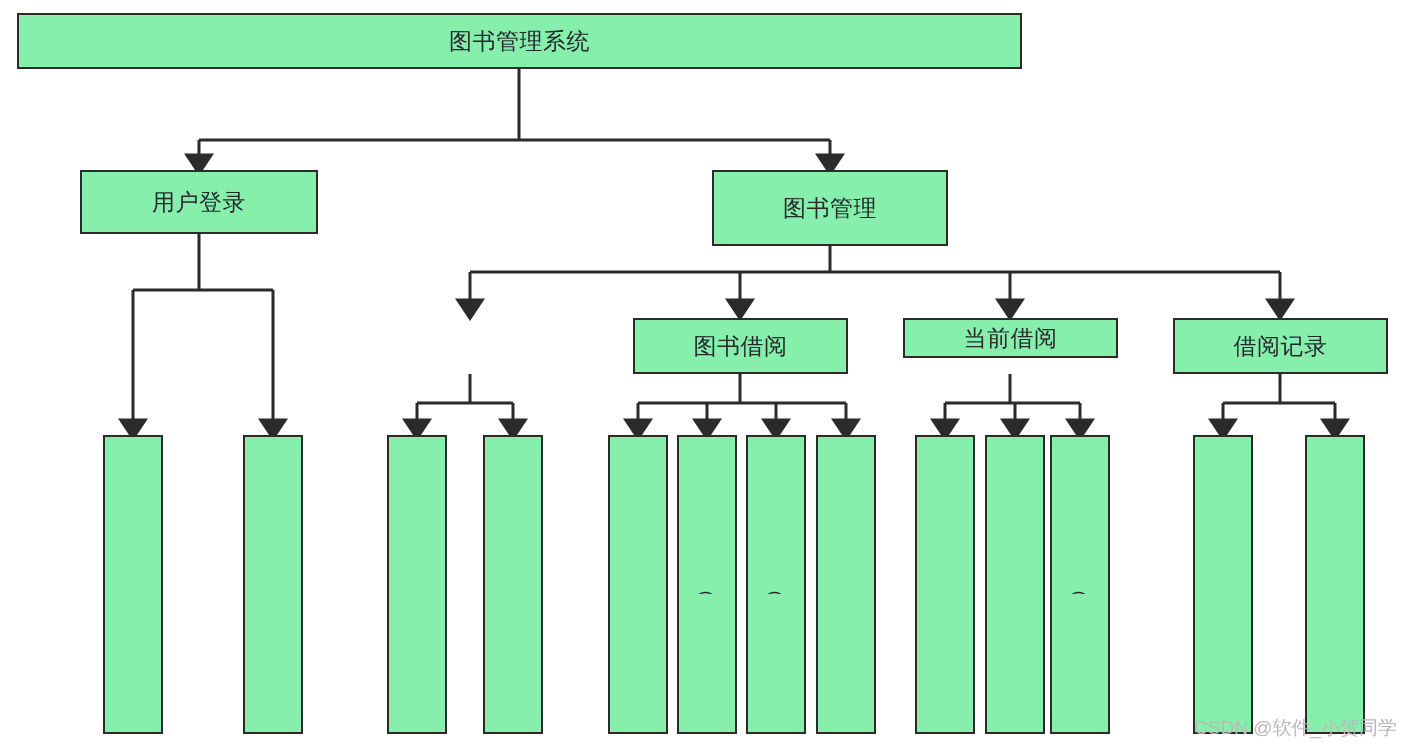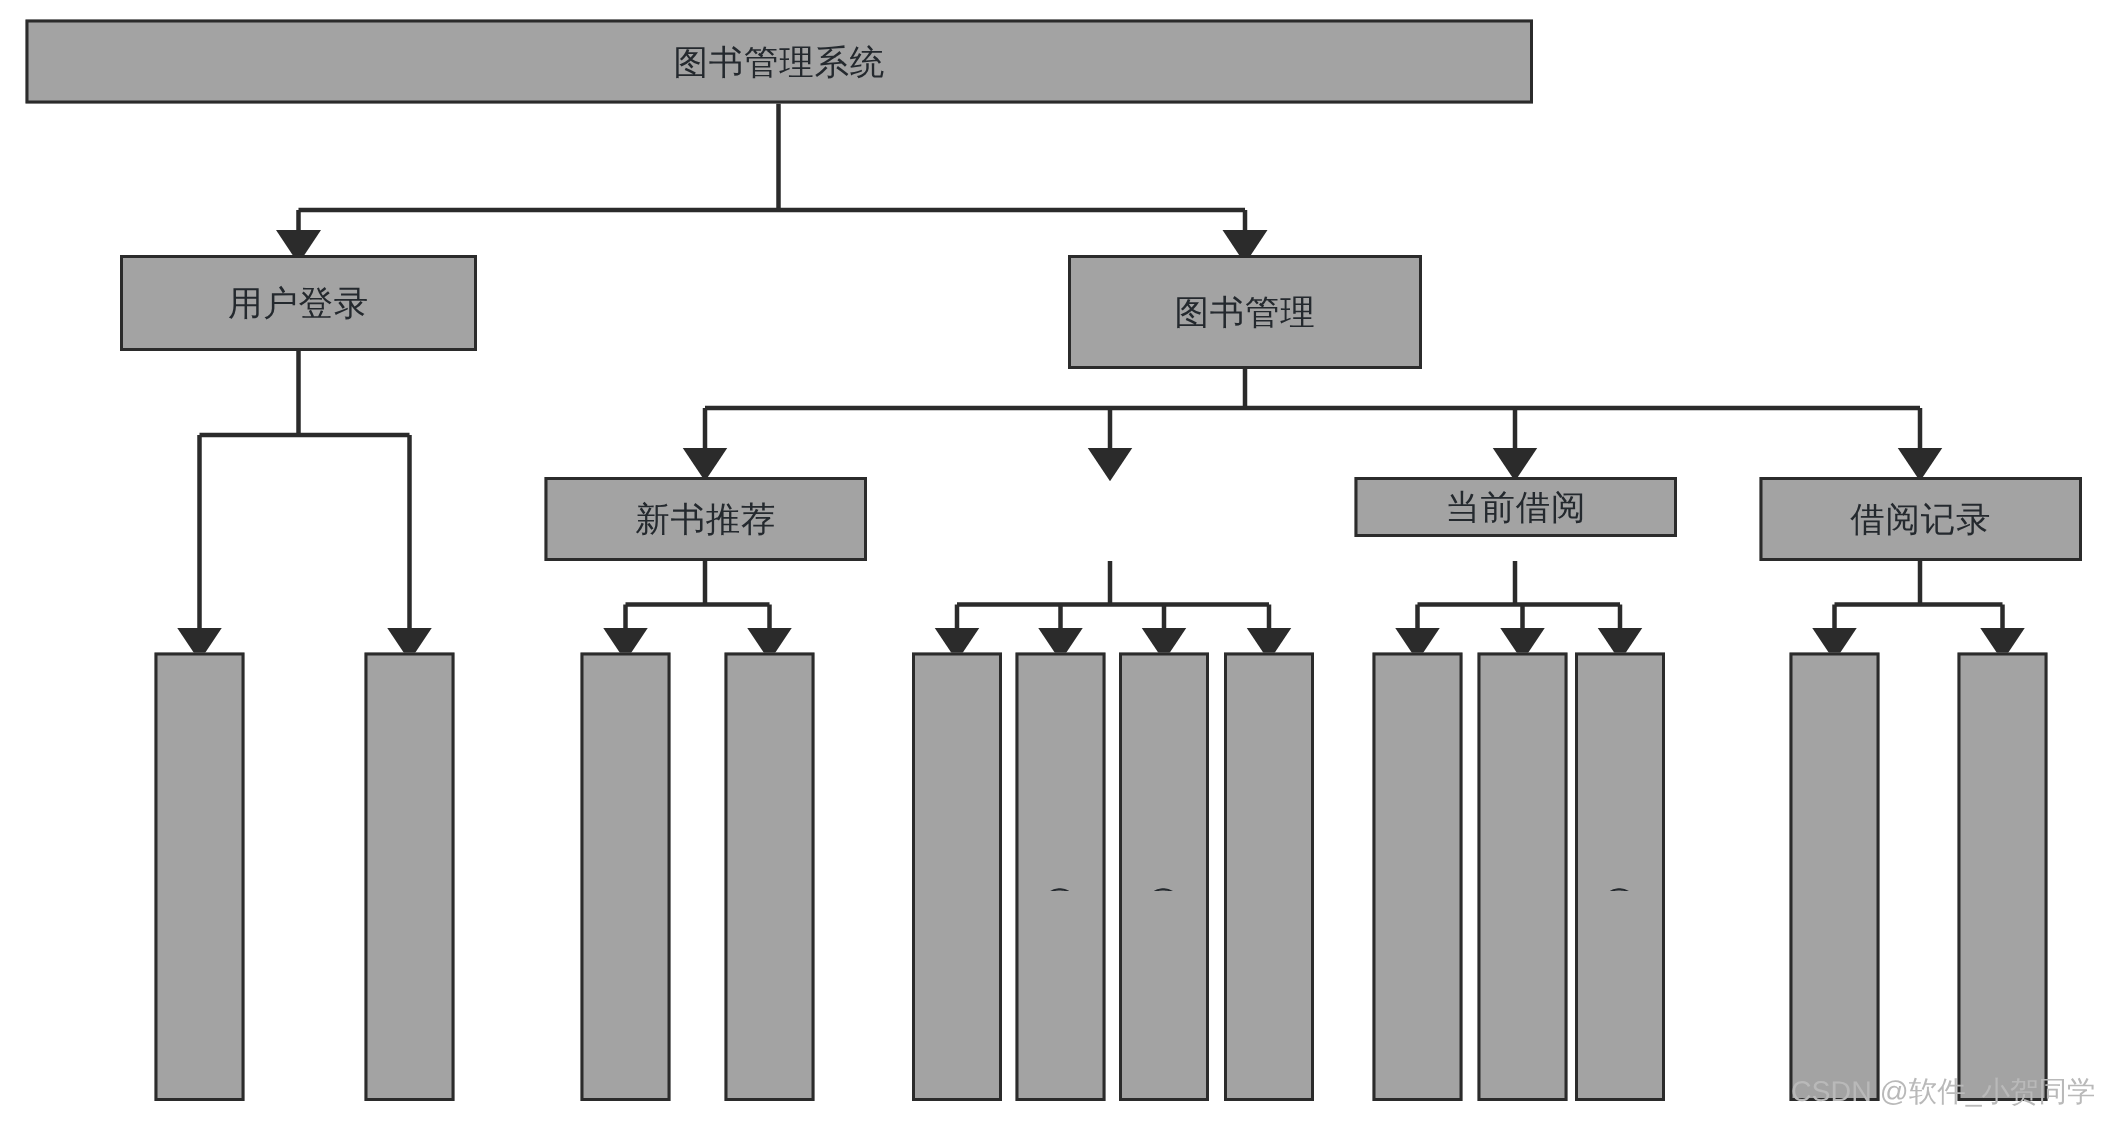--- a/index.html
+++ b/index.html
@@ -24,21 +24,21 @@
     left: 0;
     top: 0;
     width: 1405px;
     height: 747px;
     display: block;
   }
   .node-box {
     position: absolute;
     box-sizing: border-box;
     border: 2px solid #2b2b2b;
-    background: #a3a3a3;
+    background: #86efac;
     display: flex;
     align-items: center;
     justify-content: center;
     color: #24292e;
   }
   .node-label {
     display: block;
     text-align: center;
     line-height: 1.05;
     letter-spacing: 0.5px;
@@ -129,22 +129,22 @@
     <span class="node-label">图书管理系统</span>
   </div>
 
   <div class="node-box node-h" style="left:80px; top:170px; width:238px; height:64px;">
     <span class="node-label">用户登录</span>
   </div>
   <div class="node-box node-h" style="left:712px; top:170px; width:236px; height:76px;">
     <span class="node-label">图书管理</span>
   </div>
 
-  <div class="node-box node-h" style="left:363px; top:318px; width:215px; height:56px;">
-    <span class="node-label">新书推荐</span>
+  <div class="node-box node-h" style="left:633px; top:318px; width:215px; height:56px;">
+    <span class="node-label">图书借阅</span>
   </div>
   <div class="node-box node-h" style="left:903px; top:318px; width:215px; height:40px;">
     <span class="node-label">当前借阅</span>
   </div>
   <div class="node-box node-h" style="left:1173px; top:318px; width:215px; height:56px;">
     <span class="node-label">借阅记录</span>
   </div>
 
   <div class="node-box node-v" style="left:103px; top:435px; width:60px; height:299px;">
     <span class="node-label">用户登录</span>

